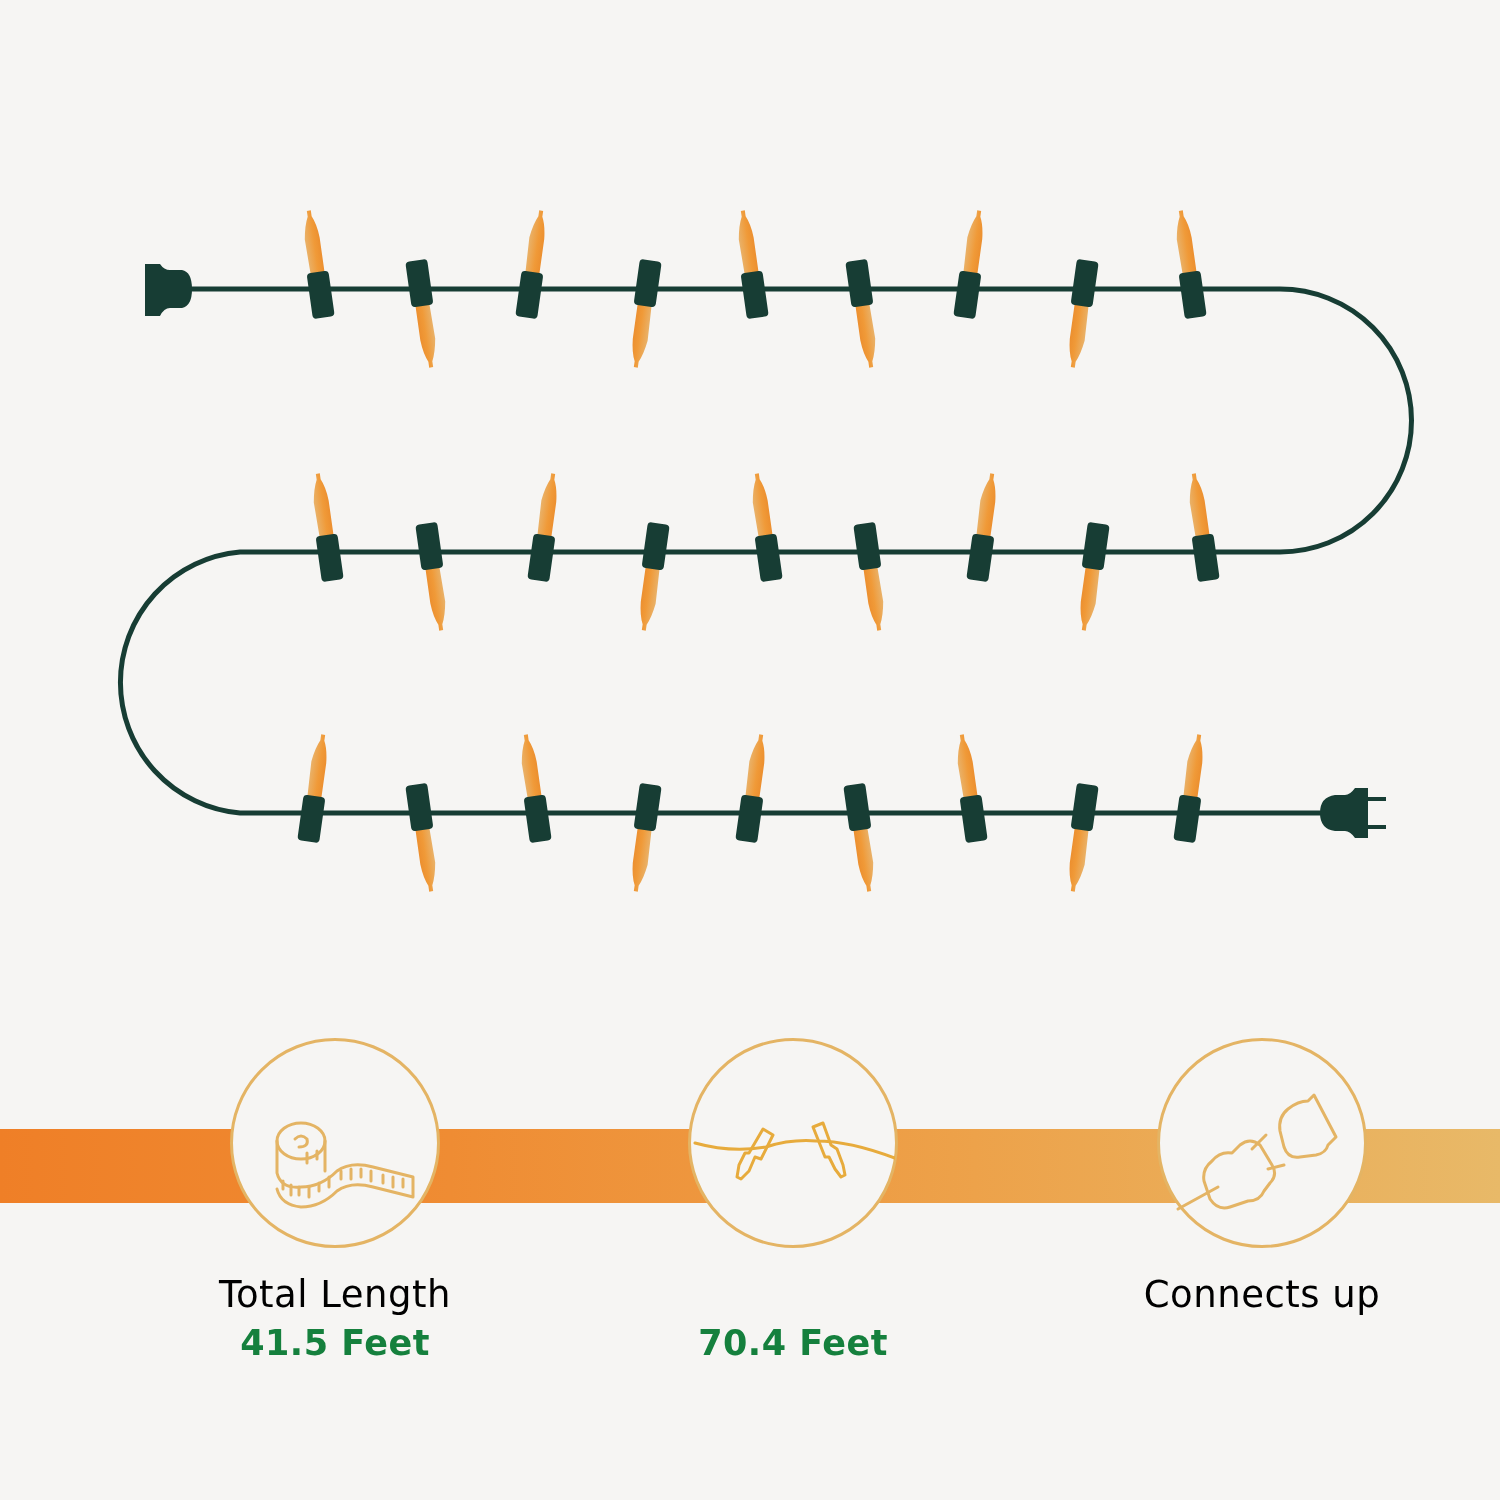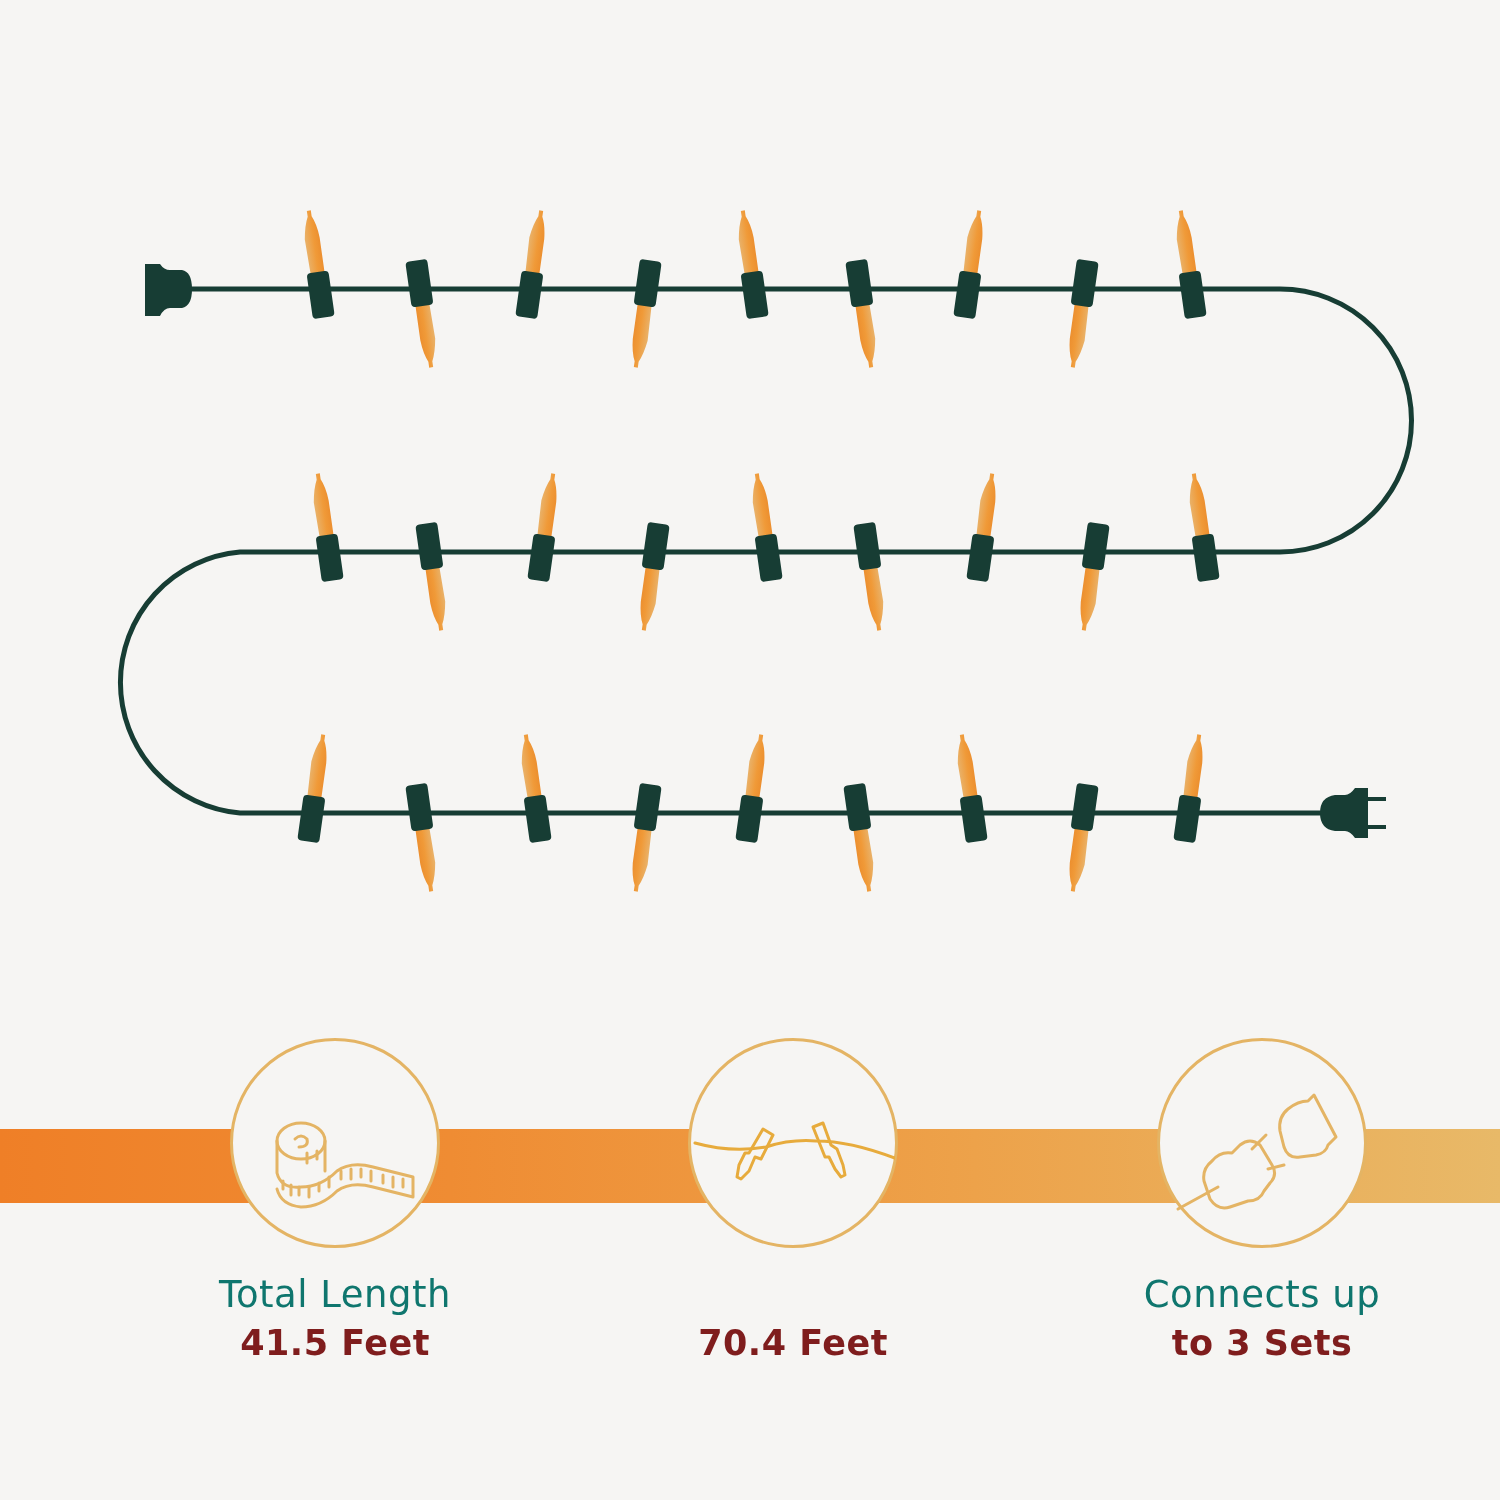--- a/index.html
+++ b/index.html
@@ -18,26 +18,26 @@
       position: absolute; top: 1038px; width: 300px; height: 340px;
     }
     .feature .circle {
       position: absolute; left: 45px; top: 0; width: 210px; height: 210px;
       border-radius: 50%; background: #f6f5f3; box-sizing: border-box;
       border: 3px solid #e4b464;
     }
     .feature .circle svg { position: absolute; left: 0; top: 0; width: 204px; height: 204px; }
     .feature .label {
       position: absolute; left: -40px; width: 380px; text-align: center;
-      top: 234px; font-size: 37px; line-height: 46px; color: #0f766e;
+      top: 234px; font-size: 37px; line-height: 46px; color: #000000;
       letter-spacing: 0.5px; font-weight: normal;
     }
     .feature .value {
       position: absolute; left: -40px; width: 380px; text-align: center;
-      top: 282px; font-size: 35px; line-height: 46px; color: #7f1d1d;
+      top: 282px; font-size: 35px; line-height: 46px; color: #15803d;
       font-weight: bold; letter-spacing: 0.5px;
     }
     #feature-total { left: 185px; }
     #feature-lighted { left: 643px; }
     #feature-connects { left: 1112px; }
   </style>
 </head>
 <body>
 
 <svg id="diagram" viewBox="0 0 1500 1000" xmlns="http://www.w3.org/2000/svg">
@@ -141,14 +141,13 @@
       <g fill="none" stroke="#e4b464" stroke-width="3" stroke-linecap="round" stroke-linejoin="round">
         <path d="M 18 168 L 58 146"></path>
         <path d="M 52 120 Q 60 110 72 112 L 80 104 Q 90 96 100 104 L 112 124 Q 118 134 110 142 L 104 150 Q 100 160 88 160 L 70 166 Q 58 170 50 158 L 44 140 Q 42 128 52 120 Z"></path>
         <path d="M 92 108 L 106 94"></path>
         <path d="M 108 128 L 124 124"></path>
         <path d="M 128 68 Q 138 60 148 60 L 154 54 L 176 96 L 168 104 Q 166 112 156 114 L 140 116 Q 128 118 124 106 L 120 90 Q 118 76 128 68 Z"></path>
       </g>
     </svg>
   </div>
   <div class="label">Connects up</div>
-  <div class="value">to 3 Sets</div>
 </div>
 
 </body></html>

